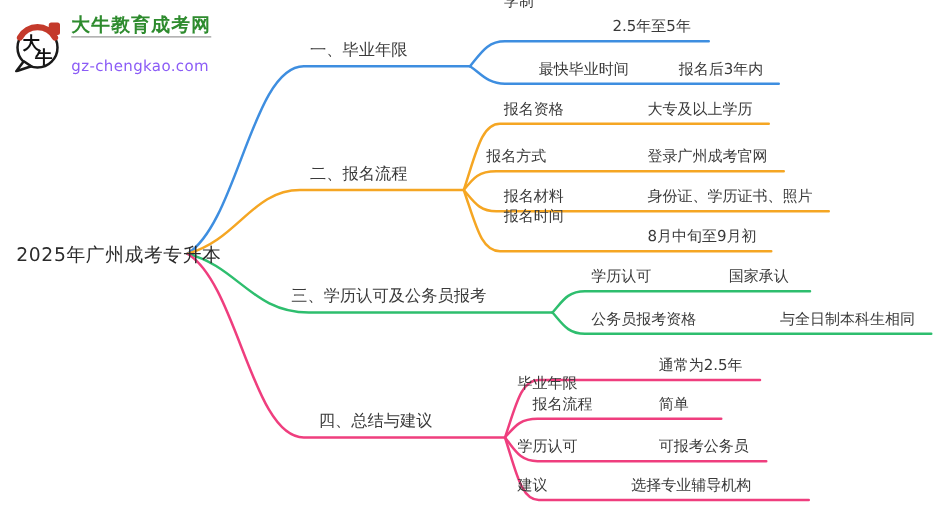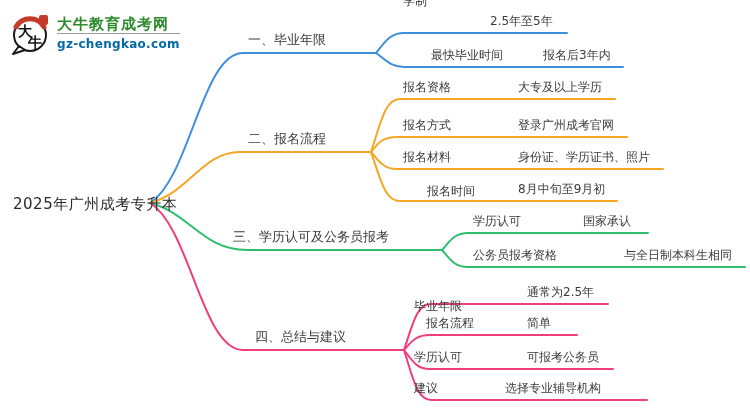--- a/index.html
+++ b/index.html
@@ -16,21 +16,21 @@
   .branch-label {
     position:absolute; font-size:13px; color:#3a3a3a; white-space:nowrap;
   }
   .node-text {
     position:absolute; font-size:12px; color:#3a3a3a; white-space:nowrap;
   }
   
   .logo { position:absolute; left:10px; top:11px; display:flex; align-items:center; gap:6px; }
   .logo-text { display:flex; flex-direction:column; }
   .logo-title { font-size:15px; font-weight:bold; color:#2e8b2e; letter-spacing:1px; line-height:18px; }
-  .logo-domain { font-size:12px; font-weight:bold; color:#0369a1; border-top:1px solid #9a9a9a; padding-top:3px; line-height:14px; letter-spacing:0.3px; }
+  .logo-domain { font-size:12px; font-weight:normal; color:#8b5cf6; border-top:1px solid #9a9a9a; padding-top:16px; line-height:14px; letter-spacing:0.3px; }
 </style>
 </head>
 <body>
 
 <div class="canvas">
 
   <svg class="lines" viewBox="0 0 750 410" fill="none">
 
     <path d="M150,203 C190,178 202,53 243,53 L376,53" stroke-width="2" stroke-linecap="round" stroke="#3e8ee0"></path>
     <path d="M376,53 C385,42 390,33 404,33 L567,33" stroke-width="2" stroke-linecap="round" stroke="#3e8ee0"></path>
@@ -75,25 +75,25 @@
   <div class="branch-label" style="left:233px; bottom:164px;">三、学历认可及公务员报考</div>
   <div class="branch-label" style="left:255px; bottom:64px;">四、总结与建议</div>
 
   <span class="node-text" style="left:403px; bottom:400px;">学制</span>
   <span class="node-text" style="left:490px; bottom:380px;">2.5年至5年</span>
   <span class="node-text" style="left:403px; bottom:346px;margin-left:28px;">最快毕业时间</span>
   <span class="node-text" style="left:543px; bottom:346px;">报名后3年内</span>
 
   <span class="node-text" style="left:403px; bottom:314px;">报名资格</span>
   <span class="node-text" style="left:518px; bottom:314px;">大专及以上学历</span>
-  <span class="node-text" style="left:403px; bottom:276px;">报名方式</span>
+  <span class="node-text" style="left:389px; bottom:276px;">报名方式</span>
   <span class="node-text" style="left:518px; bottom:276px;">登录广州成考官网</span>
   <span class="node-text" style="left:403px; bottom:244px;">报名材料</span>
   <span class="node-text" style="left:518px; bottom:244px;">身份证、学历证书、照片</span>
-  <span class="node-text" style="left:403px; bottom:210px;margin-left:24px;">报名时间</span>
+  <span class="node-text" style="left:403px; bottom:228px;">报名时间</span>
   <span class="node-text" style="left:518px; bottom:212px;">8月中旬至9月初</span>
 
   <span class="node-text" style="left:473px; bottom:180px;">学历认可</span>
   <span class="node-text" style="left:583px; bottom:180px;">国家承认</span>
   <span class="node-text" style="left:473px; bottom:146px;">公务员报考资格</span>
   <span class="node-text" style="left:624px; bottom:146px;">与全日制本科生相同</span>
 
   <span class="node-text" style="left:414px; bottom:95px;">毕业年限</span>
   <span class="node-text" style="left:527px; bottom:109px;">通常为2.5年</span>
   <span class="node-text" style="left:414px; bottom:78px;margin-left:12px;">报名流程</span>

